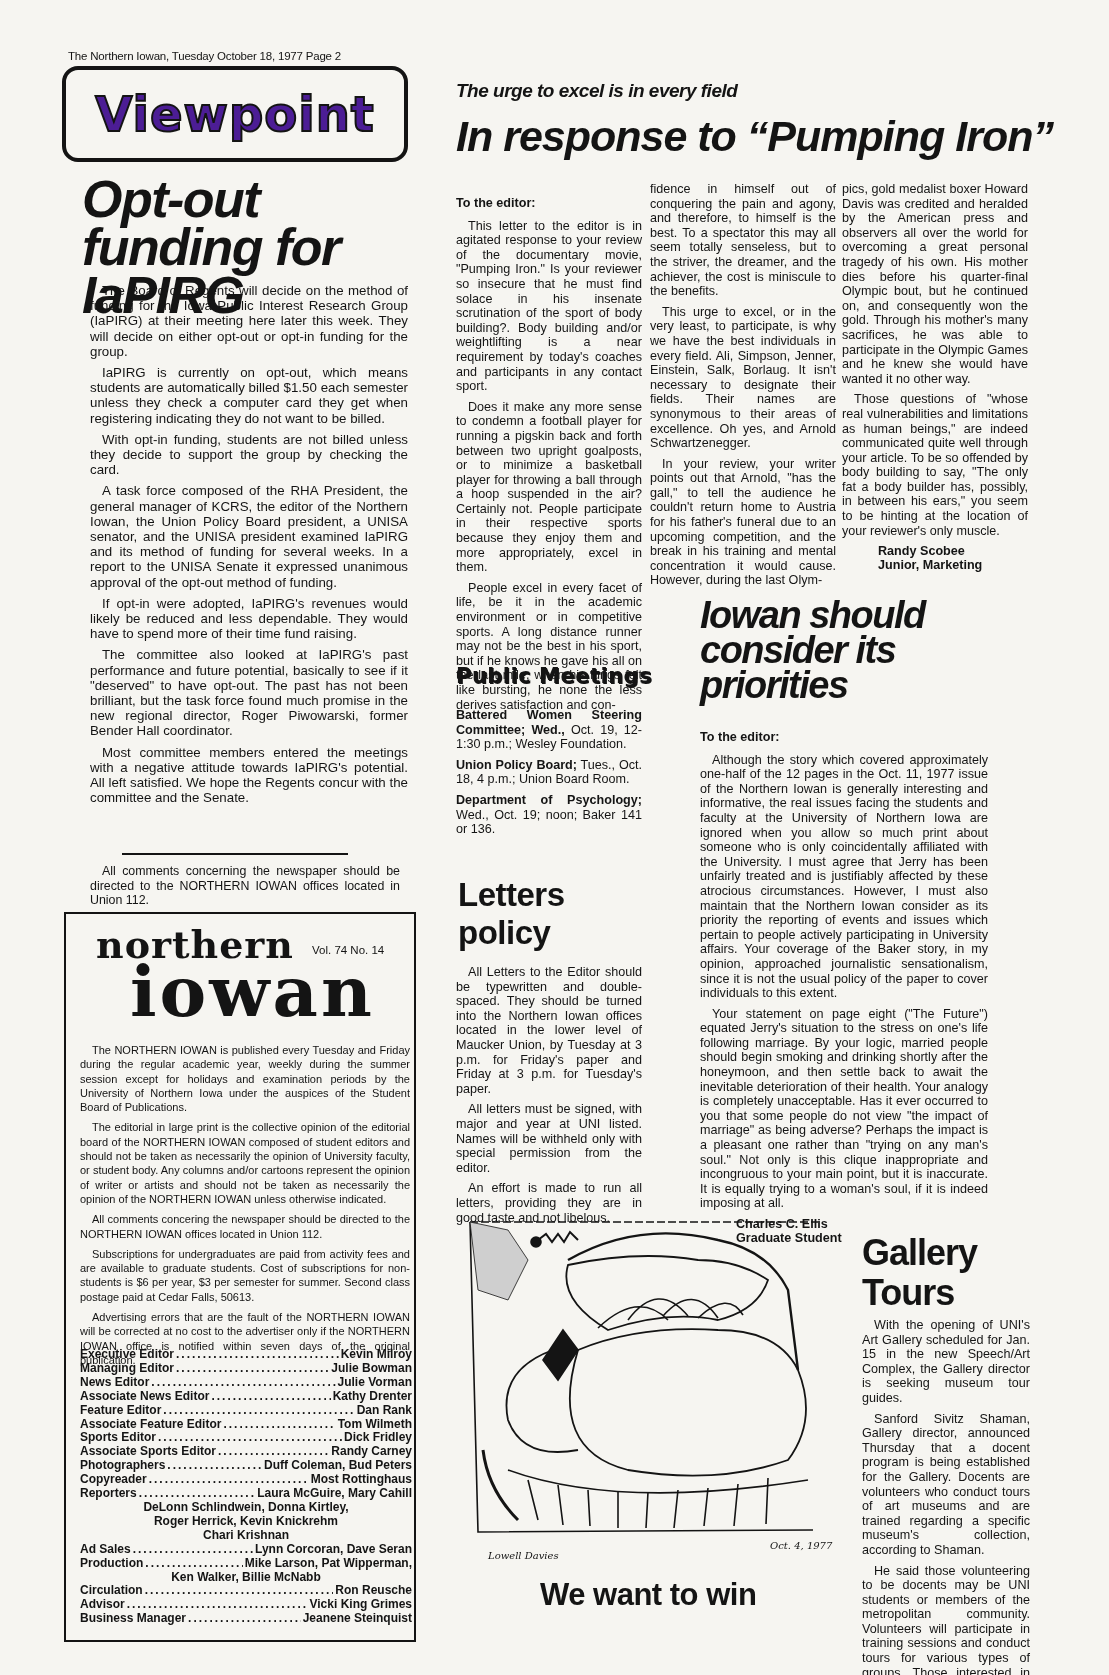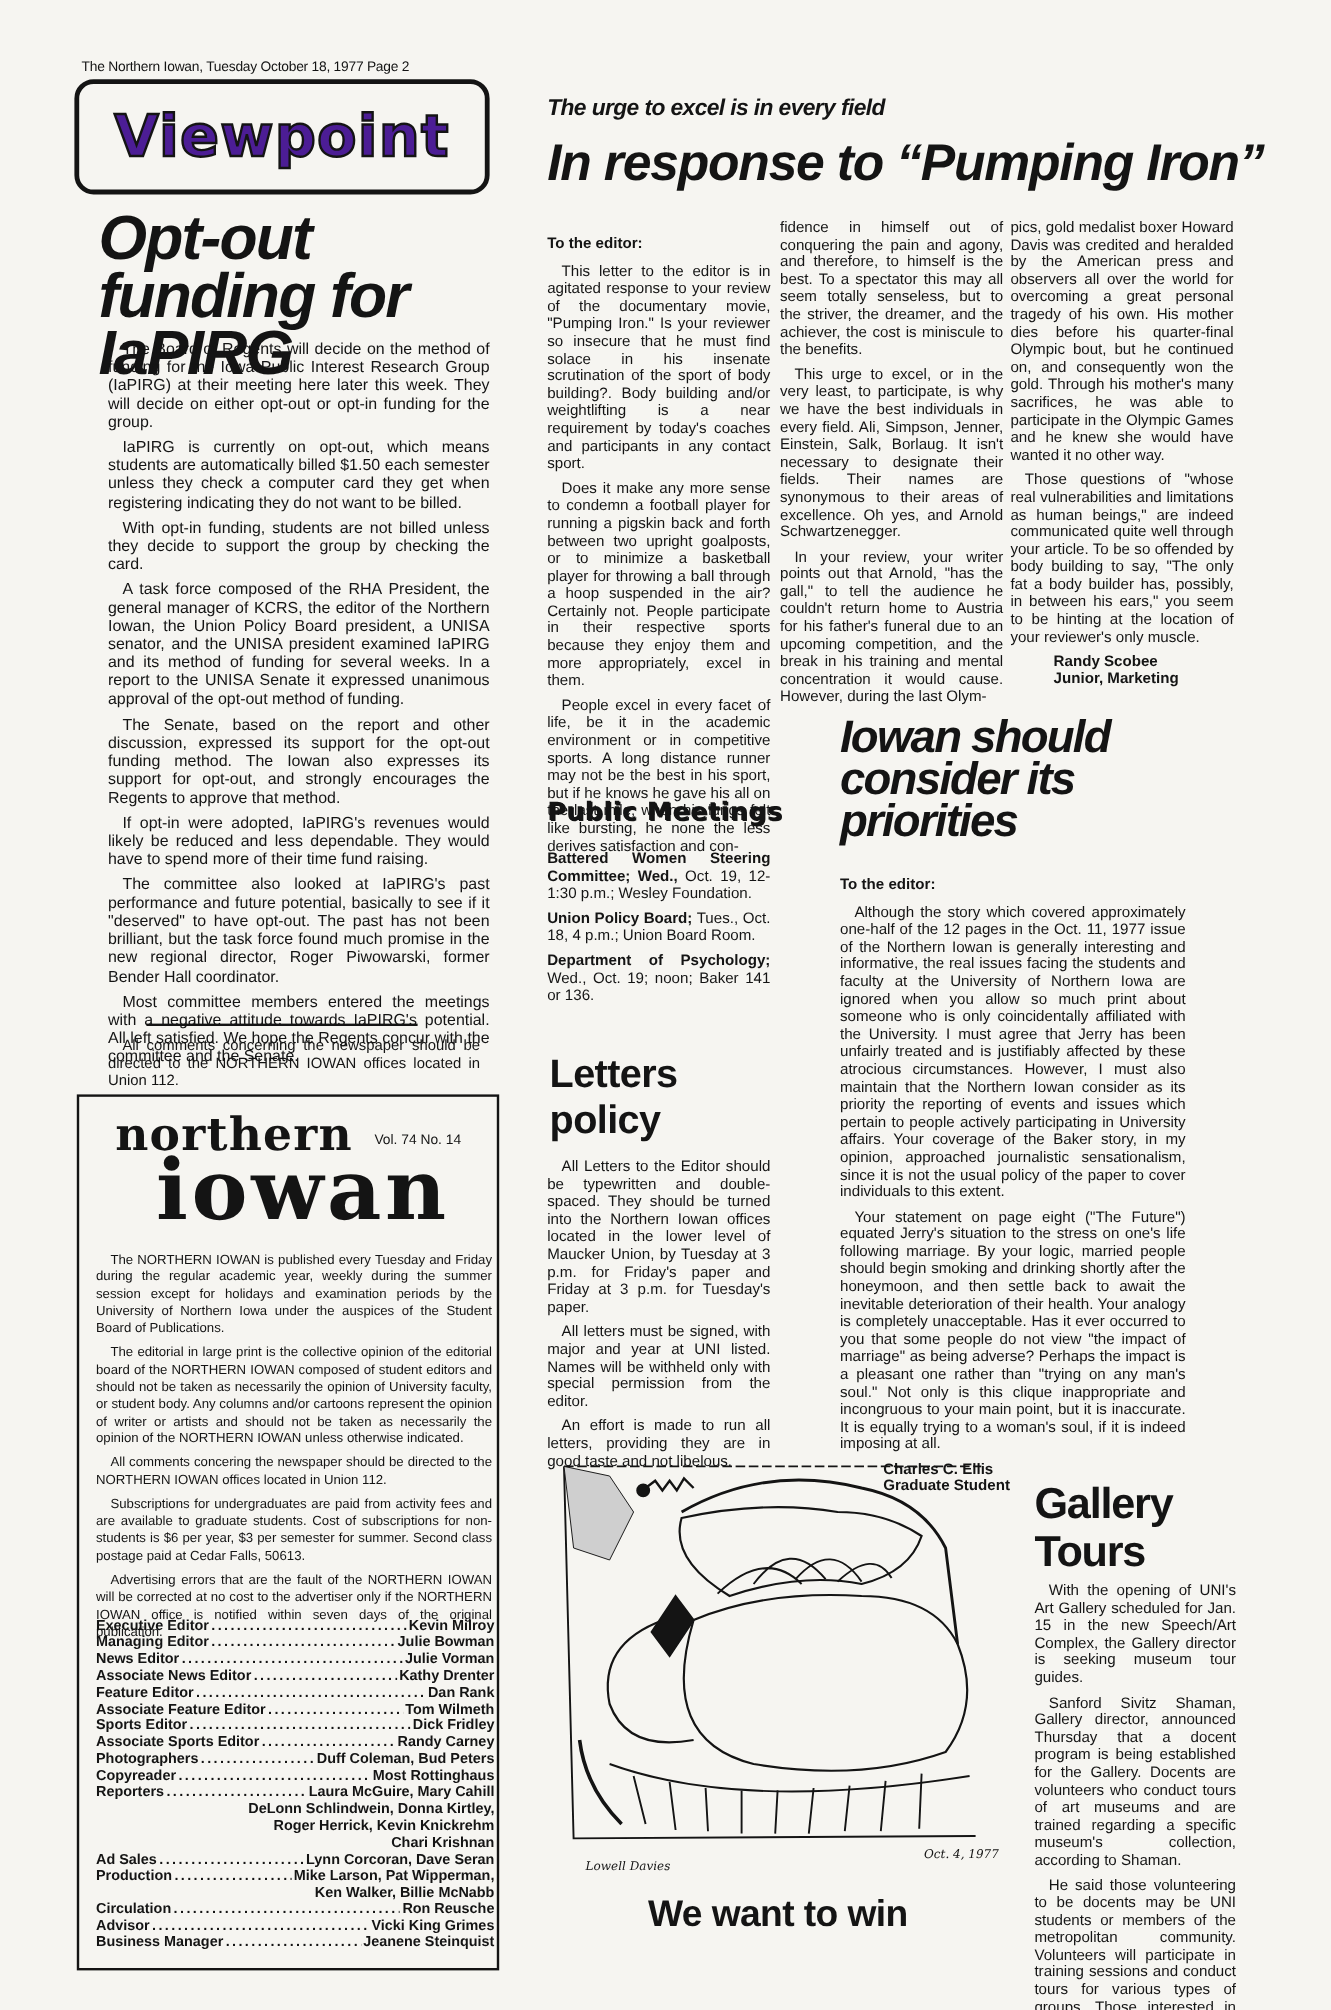--- a/index.html
+++ b/index.html
@@ -23,21 +23,21 @@
   .comment-note { left: 90px; top: 864px; width: 310px; font-size: 12.4px; line-height: 14.6px; }
   .masthead-box { left: 64px; top: 912px; width: 352px; height: 730px; border: 2px solid #141414; }
   .mh-northern { left: 96px; top: 922px; font-family: "DejaVu Serif", serif; font-weight: bold; font-size: 38px; letter-spacing: 1px; }
   .mh-vol { left: 312px; top: 944px; font-size: 11.5px; }
   .mh-iowan { left: 130px; top: 950px; font-family: "DejaVu Serif", serif; font-weight: bold; font-size: 70px; letter-spacing: 3px; }
   .mh-body { left: 80px; top: 1043px; width: 330px; font-size: 11px; line-height: 14.3px; }
   .staff { left: 80px; top: 1348px; width: 332px; font-size: 12px; line-height: 13.9px; font-weight: bold; }
   .staff-row { display: flex; align-items: baseline; white-space: nowrap; justify-content: space-between; }
   .staff-row .dots { flex: 1; overflow: hidden; margin: 0 2px; letter-spacing: 2px; font-weight: bold; }
   .staff-row .dots::before { content: "........................................................................................"; }
-  .staff-cont { text-align: right; }
+  .staff-cont { text-align: center; }
   .letter1-c1 { left: 456px; top: 196px; width: 186px; }
   .letter1-c2 { left: 650px; top: 182px; width: 186px; }
   .letter1-c3 { left: 842px; top: 182px; width: 186px; }
   .pub-meet-title { left: 456px; top: 664px; font-family: "DejaVu Sans", sans-serif; font-weight: bold; font-size: 21px; letter-spacing: 0.5px; color: #141414; text-shadow: 1px 1px 0 #141414; }
   .meetings { left: 456px; top: 708px; width: 186px; font-size: 12.6px; line-height: 14.6px; }
   .meetings p { margin-bottom: 6px; text-align: justify; }
   .meetings b { font-weight: bold; }
   .h-letters { left: 458px; top: 876px; font-size: 33px; font-weight: bold; line-height: 38px; letter-spacing: -0.5px; }
   .letters-body { left: 456px; top: 965px; width: 186px; }
   .h-iowan-should { left: 700px; top: 598px; width: 290px; font-size: 38px; }
@@ -57,21 +57,20 @@
 <div class="abs viewpoint-box">
   <span class="viewpoint-text">Viewpoint</span>
 </div>
 
 <h1 class="abs headline h-optout">Opt-out funding for IaPIRG</h1>
 <div class="abs col ed-col">
   <p>The Board of Regents will decide on the method of funding for the Iowa Public Interest Research Group (IaPIRG) at their meeting here later this week. They will decide on either opt-out or opt-in funding for the group.</p>
   <p>IaPIRG is currently on opt-out, which means students are automatically billed $1.50 each semester unless they check a computer card they get when registering indicating they do not want to be billed.</p>
   <p>With opt-in funding, students are not billed unless they decide to support the group by checking the card.</p>
   <p>A task force composed of the RHA President, the general manager of KCRS, the editor of the Northern Iowan, the Union Policy Board president, a UNISA senator, and the UNISA president examined IaPIRG and its method of funding for several weeks. In a report to the UNISA Senate it expressed unanimous approval of the opt-out method of funding.</p>
-  <p>The Senate, based on the report and other discussion, expressed its support for the opt-out funding method. The Iowan also expresses its support for opt-out, and strongly encourages the Regents to approve that method.</p>
   <p>If opt-in were adopted, IaPIRG's revenues would likely be reduced and less dependable. They would have to spend more of their time fund raising.</p>
   <p>The committee also looked at IaPIRG's past performance and future potential, basically to see if it "deserved" to have opt-out. The past has not been brilliant, but the task force found much promise in the new regional director, Roger Piwowarski, former Bender Hall coordinator.</p>
   <p>Most committee members entered the meetings with a negative attitude towards IaPIRG's potential. All left satisfied. We hope the Regents concur with the committee and the Senate.</p>
 </div>
 <div class="abs rule"></div>
 <div class="abs col comment-note">
   <p>All comments concerning the newspaper should be directed to the NORTHERN IOWAN offices located in Union 112.</p>
 </div>
 
 <div class="abs masthead-box"></div>

